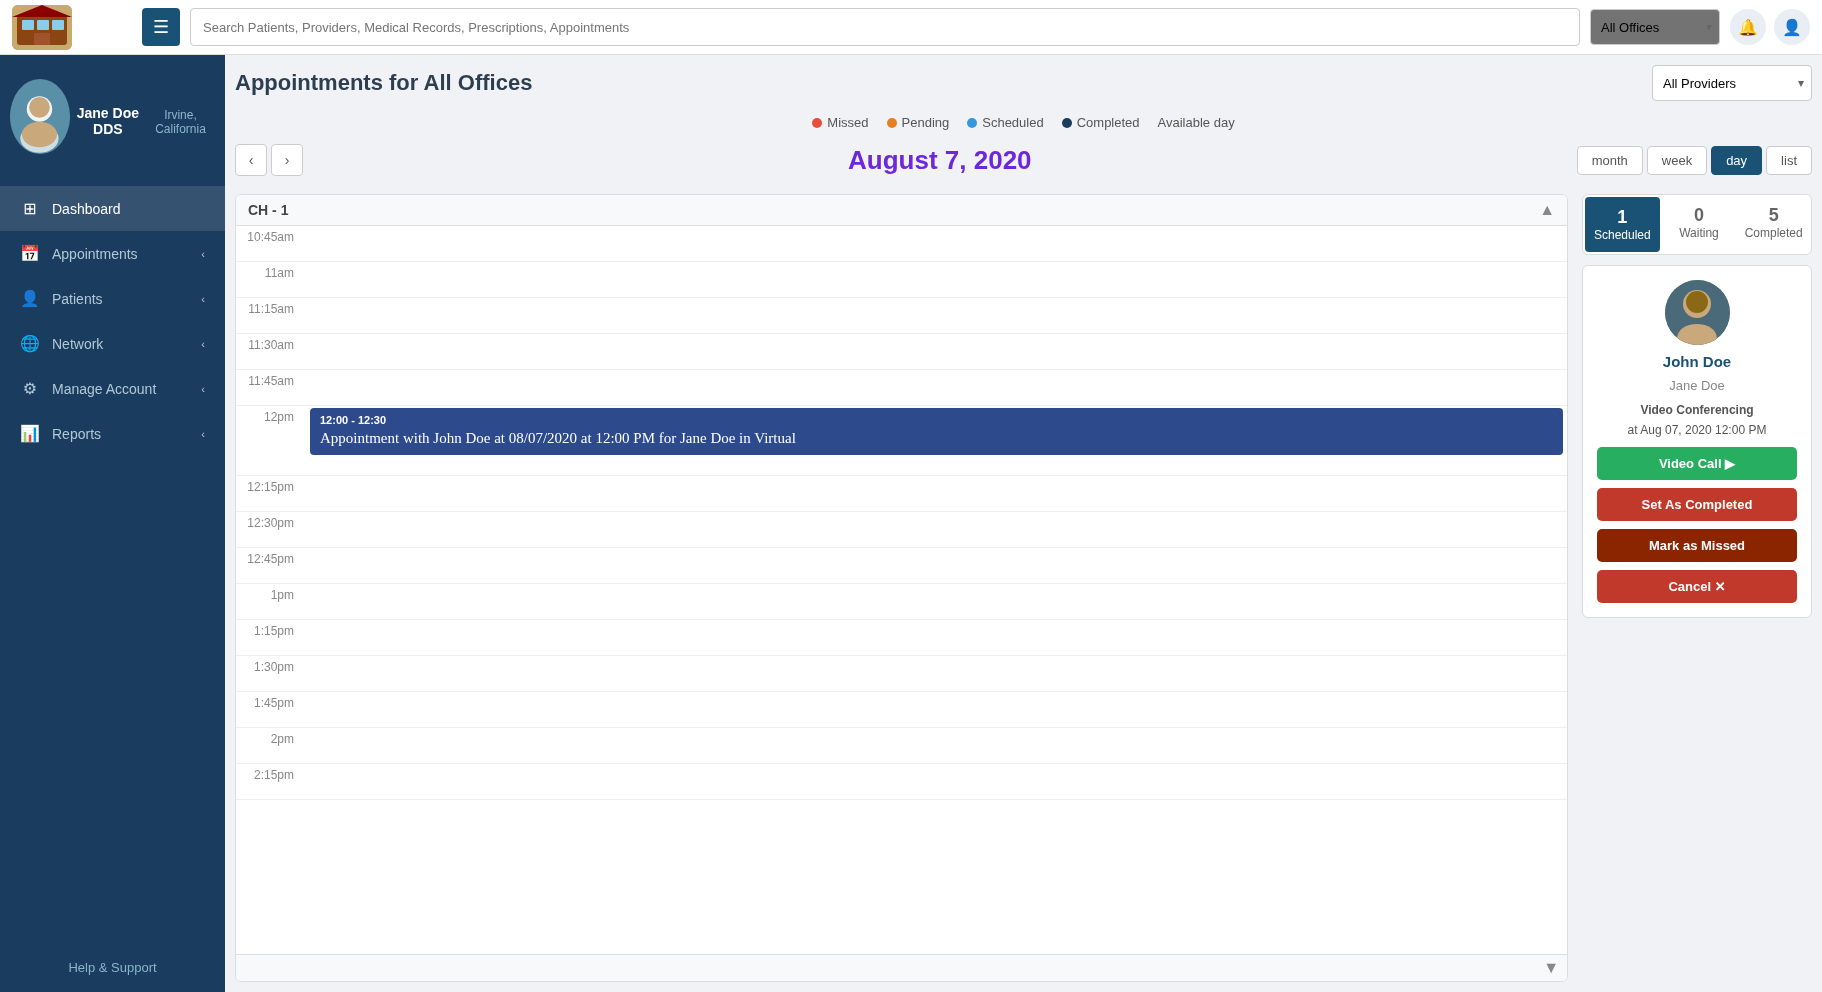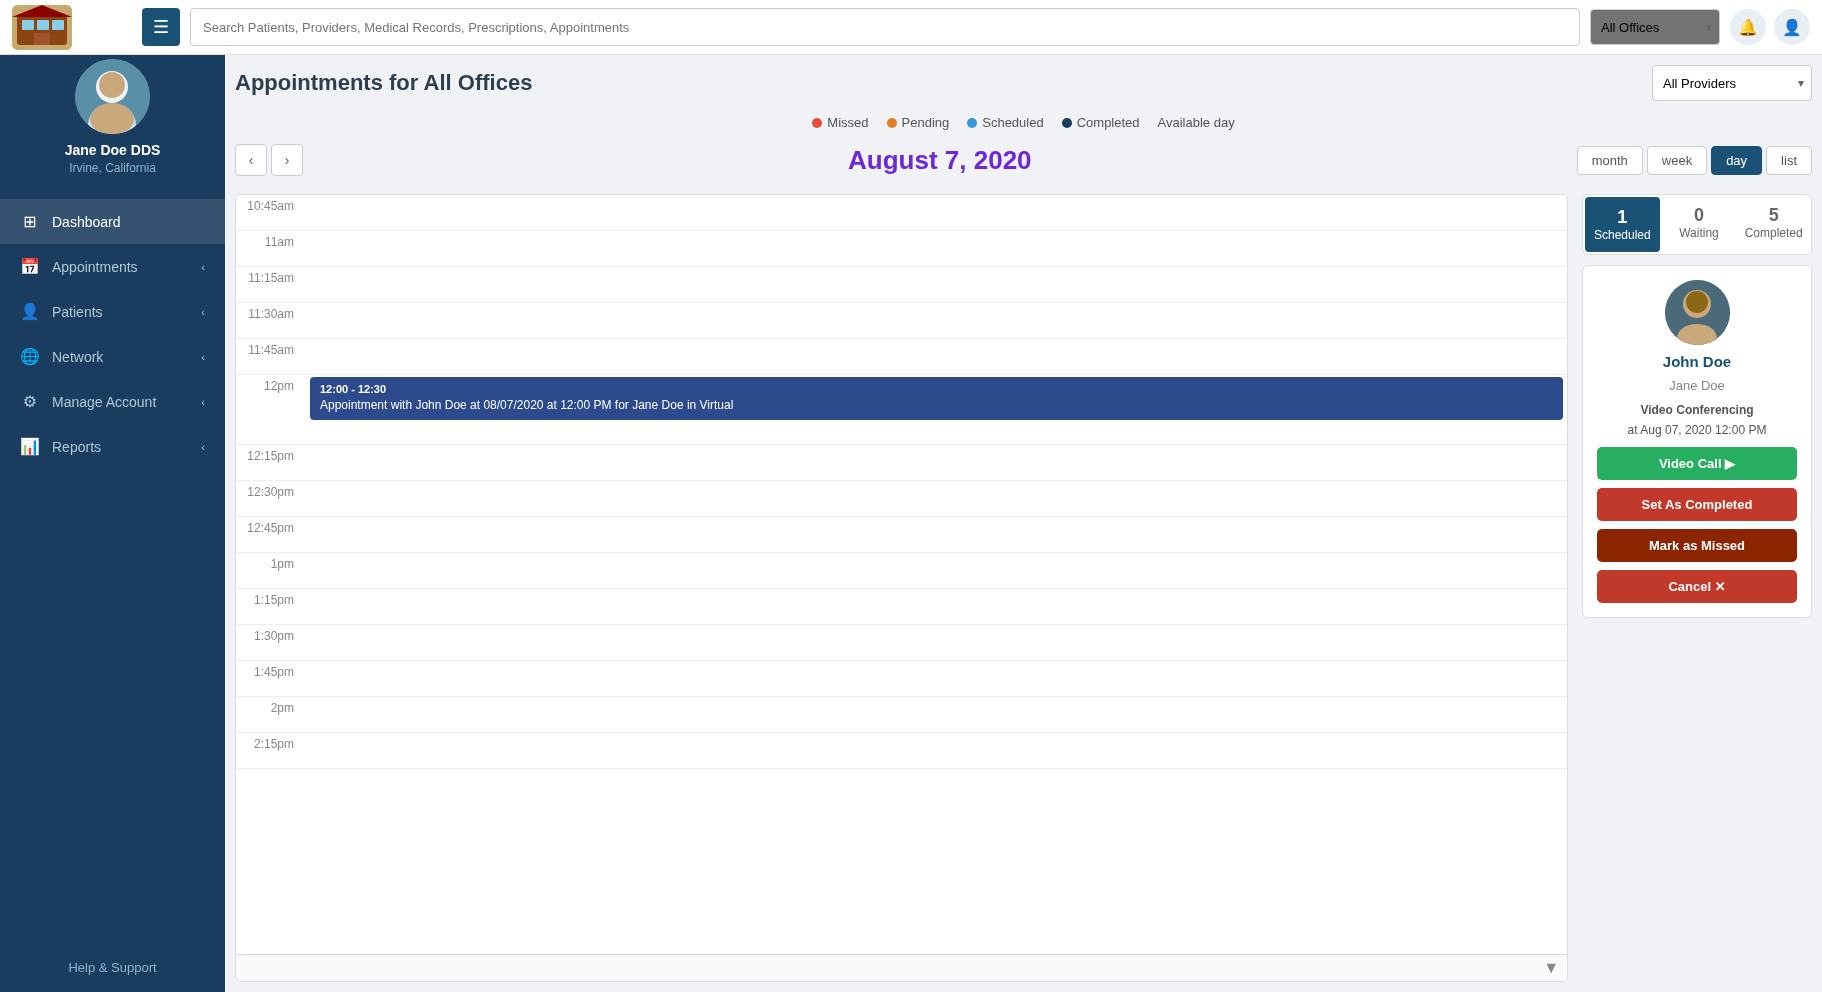--- a/index.html
+++ b/index.html
@@ -37,21 +37,21 @@
     }
 
     
     .main-layout { display: flex; flex: 1; overflow: hidden; }
 
     
     .sidebar {
       width: 225px; background: #1a3c5e; flex-shrink: 0; display: flex; flex-direction: column;
       overflow-y: auto;
     }
-    .sidebar-user { display: flex; flex-direction: column; align-items: center; padding: 4px 10px 16px; }
+    .sidebar-user { display: flex; flex-direction: row; align-items: center; padding: 24px 10px 16px; }
     .avatar {
       width: 75px; height: 75px; border-radius: 50%; background: #5a8fa8;
       display: flex; align-items: center; justify-content: center; overflow: hidden; margin-bottom: 8px;
     }
     .avatar svg { width: 75px; height: 75px; }
     .user-name { color: #fff; font-size: 14px; font-weight: bold; text-align: center; }
     .user-location { color: #8ab4cc; font-size: 12px; text-align: center; margin-top: 3px; }
 
     .sidebar-nav { flex: 1; padding: 8px 0; }
     .nav-item {
@@ -115,21 +115,21 @@
     }
     .time-label { width: 70px; padding: 4px 8px; font-size: 12px; color: #888; flex-shrink: 0; text-align: right; padding-right: 12px; }
     .time-slot { flex: 1; position: relative; min-height: 35px; }
 
     
     .appt-block {
       background: #2c4a8c; color: #fff; border-radius: 4px; padding: 6px 10px;
       font-size: 12px; margin: 2px 4px; cursor: pointer; position: relative;
     }
     .appt-block .appt-time { font-weight: bold; font-size: 11px; margin-bottom: 2px; }
-    .appt-block .appt-desc { font-size: 12px; line-height: 1.4; }
+    .appt-block .appt-desc { font-size: 15px; line-height: 1.4; font-family: Liberation Serif, serif; }
 
     
     .right-panel { width: 230px; flex-shrink: 0; display: flex; flex-direction: column; gap: 10px; }
     .add-appt-btn {
       background: #1a5276; color: #fff; border: none; border-radius: 6px;
       padding: 12px; font-size: 14px; font-weight: bold; cursor: pointer; width: 100%; text-align: center;
     }
 
     .status-tabs { display: flex; background: #fff; border-radius: 6px; border: 1px solid #ddd; overflow: hidden; }
     .status-tab {
@@ -291,20 +291,24 @@
       <div class="view-tabs">
         <button class="view-tab">month</button>
         <button class="view-tab">week</button>
         <button class="view-tab active">day</button>
         <button class="view-tab">list</button>
       </div>
     </div>
 
     <div class="cal-area">
       <div class="cal-main">
+        <div class="cal-col-header">
+          <div class="cal-col-title">CH - 1</div>
+          <span style="cursor:pointer;color:#888;">▲</span>
+        </div>
         <div class="cal-scroll">
 
           <div class="time-row">
             <div class="time-label">10:45am</div>
             <div class="time-slot"></div>
           </div>
 
           <div class="time-row">
             <div class="time-label">11am</div>
             <div class="time-slot"></div>

